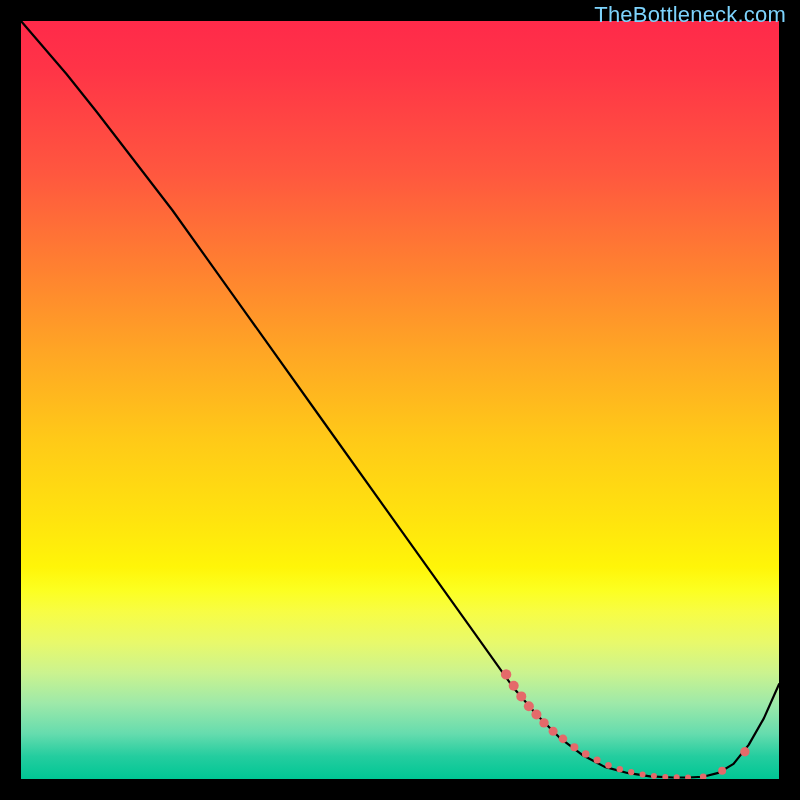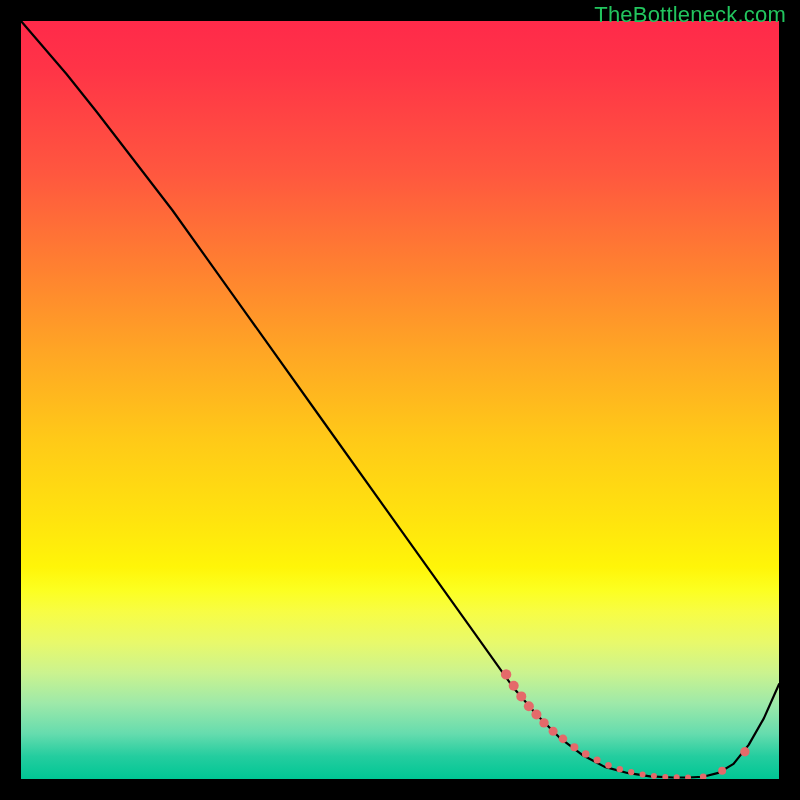--- a/index.html
+++ b/index.html
@@ -41,21 +41,21 @@
       #24cd9f 97%,
       #00c694 100%
     );
   }
   .watermark {
     position: absolute;
     top: 2px;
     right: 14px;
     font-size: 22px;
     font-weight: 400;
-    color: #22c55e;
+    color: #7dd3fc;
     letter-spacing: 0.2px;
   }
   svg.overlay {
     position: absolute;
     left: 21px;
     top: 21px;
     width: 758px;
     height: 758px;
   }
 </style>

